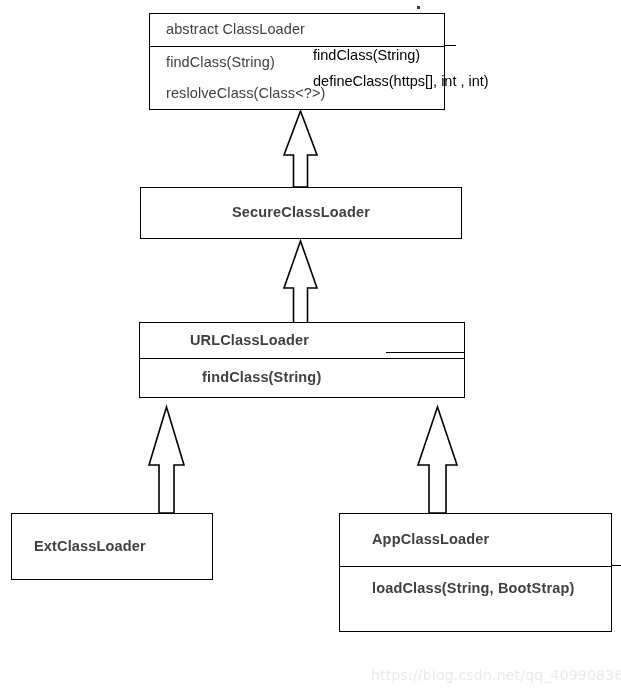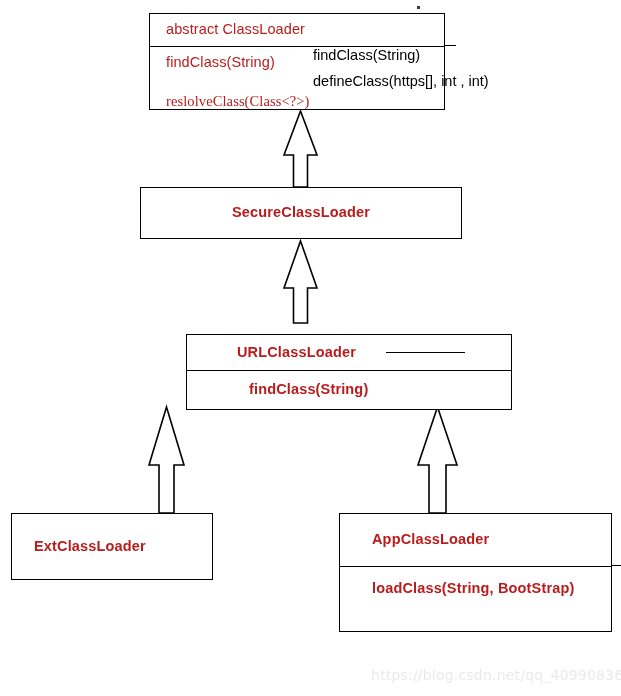--- a/index.html
+++ b/index.html
@@ -39,21 +39,21 @@
     position: absolute;
     left: 0;
     right: 0;
     height: 0;
     border-top: 1.4px solid #000000;
   }
 
   .lbl {
     display: block;
     white-space: nowrap;
-    color: #b91c1c;
+    color: #404040;
     line-height: 1.1;
   }
   .lbl-plain {
     font-size: 14.5px;
     font-weight: 400;
     letter-spacing: 0.1px;
   }
   .lbl-bold {
     font-size: 14.5px;
     font-weight: bold;
@@ -115,21 +115,21 @@
   <div class="ink-dot" style="left:417px; top:6px;"></div>
 
   <div class="uml-box" id="box-classloader" style="left:149px; top:13px; width:296px; height:97px;">
     <div class="compartment" style="top:0; height:32px; padding-left:16px;">
       <span class="lbl lbl-plain">abstract ClassLoader</span>
     </div>
     <div class="divider" style="top:32px;"></div>
     <div class="compartment" style="top:33px; height:31px; padding-left:16px;">
       <span class="lbl lbl-plain">findClass(String)</span>
     </div>
-    <div class="compartment" style="top:72px; height:32px; padding-left:16px;font-family:Liberation Serif, serif;">
+    <div class="compartment" style="top:64px; height:32px; padding-left:16px;">
       <span class="lbl lbl-plain">reslolveClass(Class&lt;?&gt;)</span>
     </div>
   </div>
 
   <div style="position:absolute; left:445px; top:45px; width:11px; height:0;
               border-top:1.4px solid #000000; z-index:4;"></div>
 
   <div class="float-text" style="left:313px; top:47px;">findClass(String)</div>
   <div class="float-text" style="left:313px; top:73px;">defineClass(https[], int , int)</div>
 
@@ -144,21 +144,21 @@
       <span class="lbl lbl-bold">SecureClassLoader</span>
     </div>
   </div>
 
   <div class="gen-arrow" style="left:281px; top:240px;">
     <svg width="40" height="84" viewBox="0 0 40 84">
       <path d="M 19.5 1 L 36 48 L 26.5 48 L 26.5 83 L 12.5 83 L 12.5 48 L 3 48 Z"></path>
     </svg>
   </div>
 
-  <div class="uml-box" id="box-url" style="left:139px; top:334px; width:326px; height:76px;margin-left:47px;">
+  <div class="uml-box" id="box-url" style="left:139px; top:322px; width:326px; height:76px;">
     <div class="compartment" style="top:0; height:35px; padding-left:50px;">
       <span class="lbl lbl-bold">URLClassLoader</span>
     </div>
     <div class="divider" style="top:35px;"></div>
     <div class="compartment" style="top:36px; bottom:0; padding-left:62px;">
       <span class="lbl lbl-bold">findClass(String)</span>
     </div>
   </div>
 
   <div style="position:absolute; left:386px; top:352px; width:79px; height:0;

